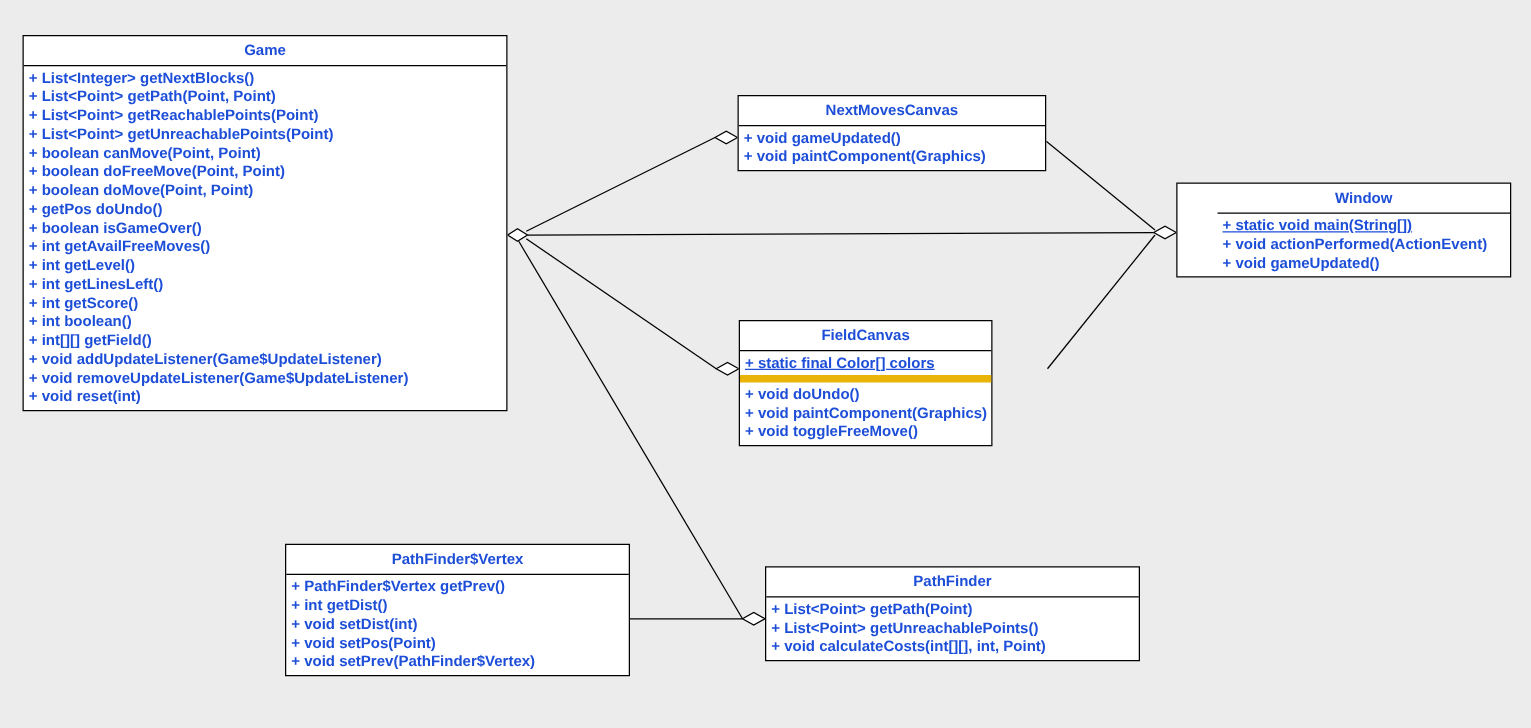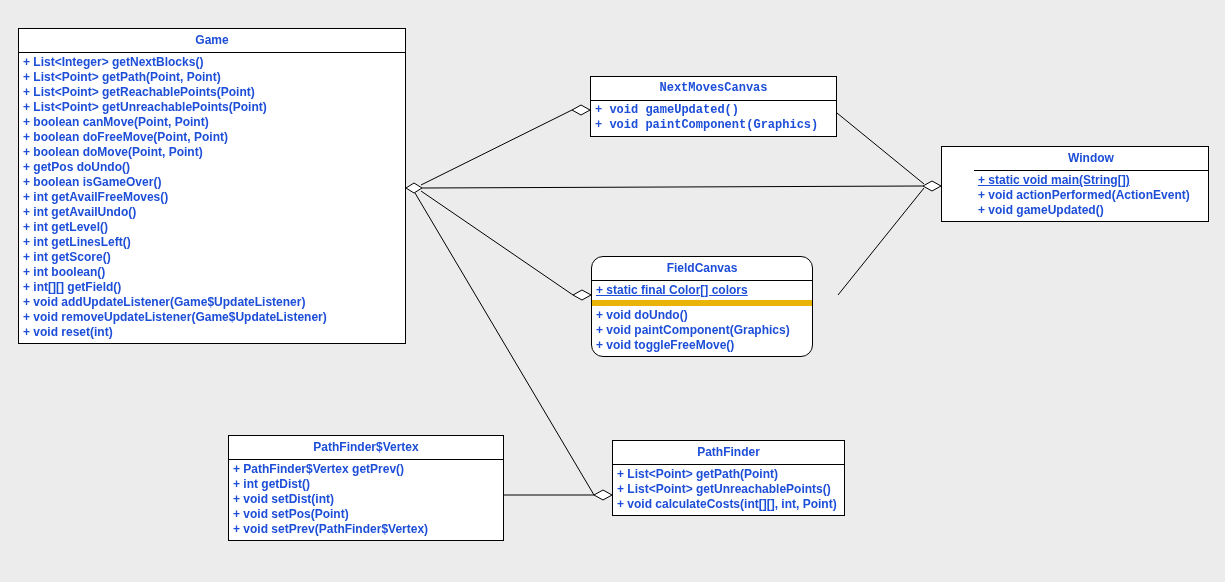--- a/index.html
+++ b/index.html
@@ -72,50 +72,49 @@
       <div class="uml-row">+ List&lt;Integer&gt; getNextBlocks()</div>
       <div class="uml-row">+ List&lt;Point&gt; getPath(Point, Point)</div>
       <div class="uml-row">+ List&lt;Point&gt; getReachablePoints(Point)</div>
       <div class="uml-row">+ List&lt;Point&gt; getUnreachablePoints(Point)</div>
       <div class="uml-row">+ boolean canMove(Point, Point)</div>
       <div class="uml-row">+ boolean doFreeMove(Point, Point)</div>
       <div class="uml-row">+ boolean doMove(Point, Point)</div>
       <div class="uml-row">+ getPos doUndo()</div>
       <div class="uml-row">+ boolean isGameOver()</div>
       <div class="uml-row">+ int getAvailFreeMoves()</div>
-      <div class="uml-row">+ int getAvailUndo()</div>
       <div class="uml-row">+ int getLevel()</div>
       <div class="uml-row">+ int getLinesLeft()</div>
       <div class="uml-row">+ int getScore()</div>
       <div class="uml-row">+ int boolean()</div>
       <div class="uml-row">+ int[][] getField()</div>
       <div class="uml-row">+ void addUpdateListener(Game$UpdateListener)</div>
       <div class="uml-row">+ void removeUpdateListener(Game$UpdateListener)</div>
       <div class="uml-row">+ void reset(int)</div>
     </div>
   </div>
 
-  <div class="uml-class" style="left:590px;top:76px;width:247px;font-family:Liberation Mono, monospace;">
+  <div class="uml-class" style="left:590px;top:76px;width:247px;">
     <div class="uml-title">NextMovesCanvas</div>
     <div class="uml-methods">
       <div class="uml-row">+ void gameUpdated()</div>
       <div class="uml-row">+ void paintComponent(Graphics)</div>
     </div>
   </div>
 
   <div class="uml-class" style="left:941px;top:146px;width:268px;padding-left:32px;">
     <div class="uml-title">Window</div>
     <div class="uml-methods">
       <div class="uml-row"><span class="uml-static">+ static void main(String[])</span></div>
       <div class="uml-row">+ void actionPerformed(ActionEvent)</div>
       <div class="uml-row">+ void gameUpdated()</div>
     </div>
   </div>
 
-  <div class="uml-class" style="left:591px;top:256px;width:222px;border-radius:12px;">
+  <div class="uml-class" style="left:591px;top:256px;width:203px;">
     <div class="uml-title">FieldCanvas</div>
     <div class="uml-attrs">
       <div class="uml-row"><span class="uml-static">+ static final Color[] colors</span></div>
     </div>
     <div class="uml-methods">
       <div class="uml-row">+ void doUndo()</div>
       <div class="uml-row">+ void paintComponent(Graphics)</div>
       <div class="uml-row">+ void toggleFreeMove()</div>
     </div>
   </div>
@@ -124,21 +123,21 @@
     <div class="uml-title">PathFinder$Vertex</div>
     <div class="uml-methods">
       <div class="uml-row">+ PathFinder$Vertex getPrev()</div>
       <div class="uml-row">+ int getDist()</div>
       <div class="uml-row">+ void setDist(int)</div>
       <div class="uml-row">+ void setPos(Point)</div>
       <div class="uml-row">+ void setPrev(PathFinder$Vertex)</div>
     </div>
   </div>
 
-  <div class="uml-class" style="left:612px;top:440px;width:233px;">
+  <div class="uml-class" style="left:612px;top:453px;width:300px;">
     <div class="uml-title">PathFinder</div>
     <div class="uml-methods">
       <div class="uml-row">+ List&lt;Point&gt; getPath(Point)</div>
       <div class="uml-row">+ List&lt;Point&gt; getUnreachablePoints()</div>
       <div class="uml-row">+ void calculateCosts(int[][], int, Point)</div>
     </div>
   </div>
 
 </div>
 

